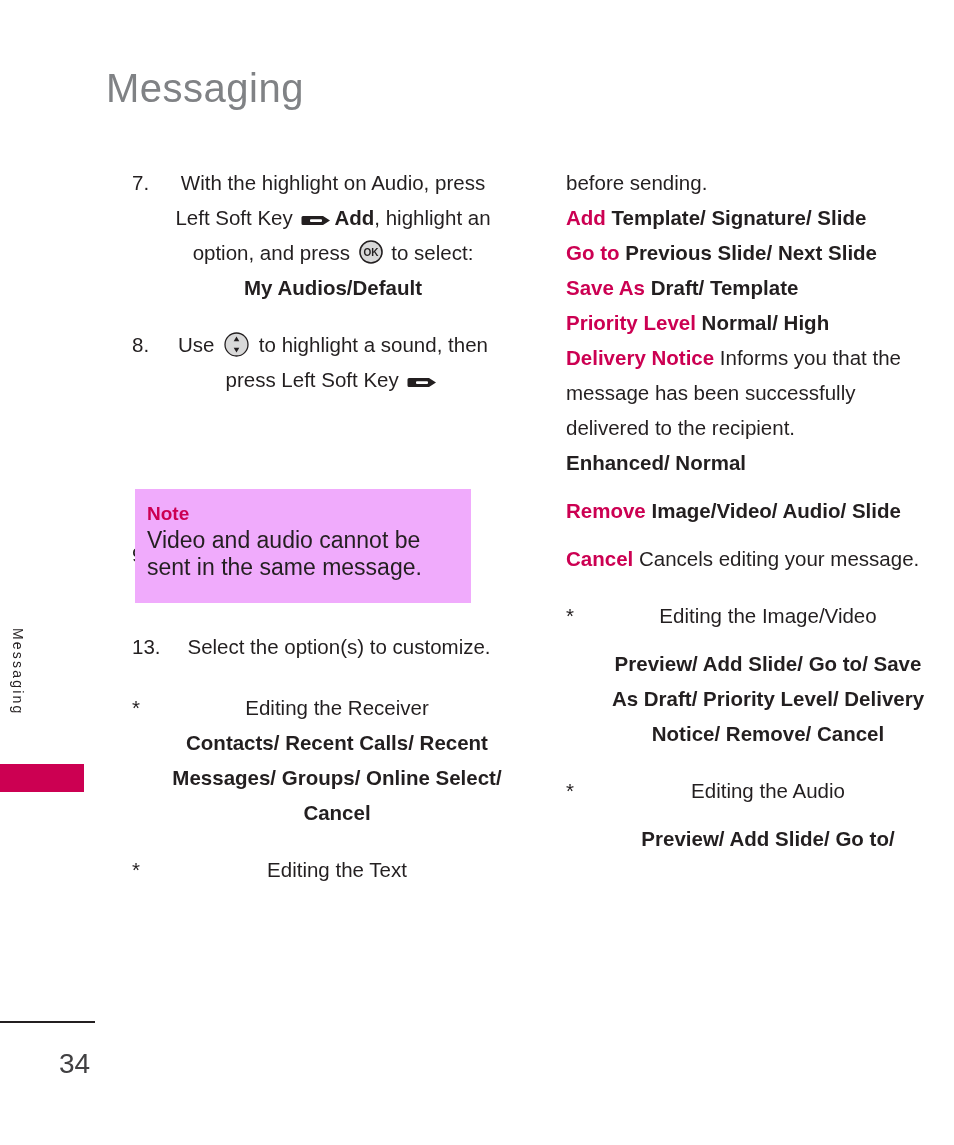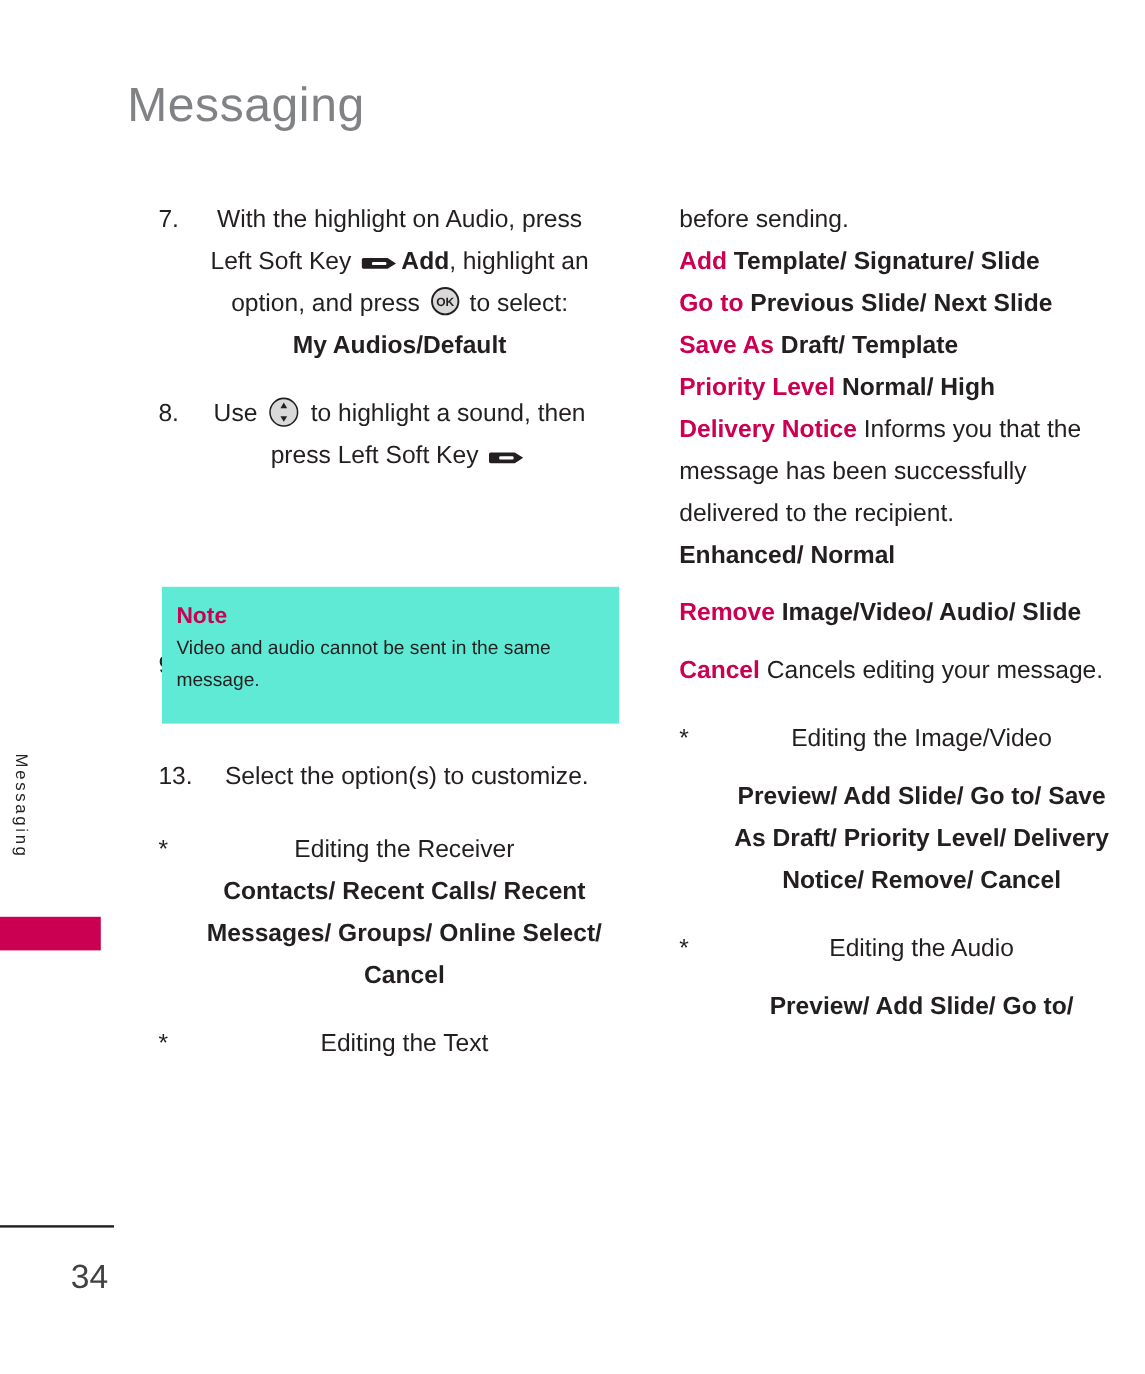--- a/index.html
+++ b/index.html
@@ -101,34 +101,34 @@
 
   .bold { font-weight: bold; }
   .mag  { color: #cc0052; font-weight: bold; }
   .reg  { font-weight: 400; }
 
   
   .note-box {
     position: absolute;
     left: 135px;
     top: 489px;
-    width: 381px;
+    width: 336px;
     height: 114px;
-    background: #5eead4;
+    background: #f0abfc;
     box-sizing: border-box;
     padding: 12px 14px 0 12px;
   }
   .note-head {
     color: #cc0052;
     font-weight: bold;
     font-size: 19px;
     line-height: 26px;
   }
   .note-text {
-    font-size: 16px;
+    font-size: 23px;
     line-height: 27px;
     color: #231f20;
   }
 
   
   .icon-softkey {
     display: inline-block;
     vertical-align: -3px;
     width: 30px;
     height: 15px;

